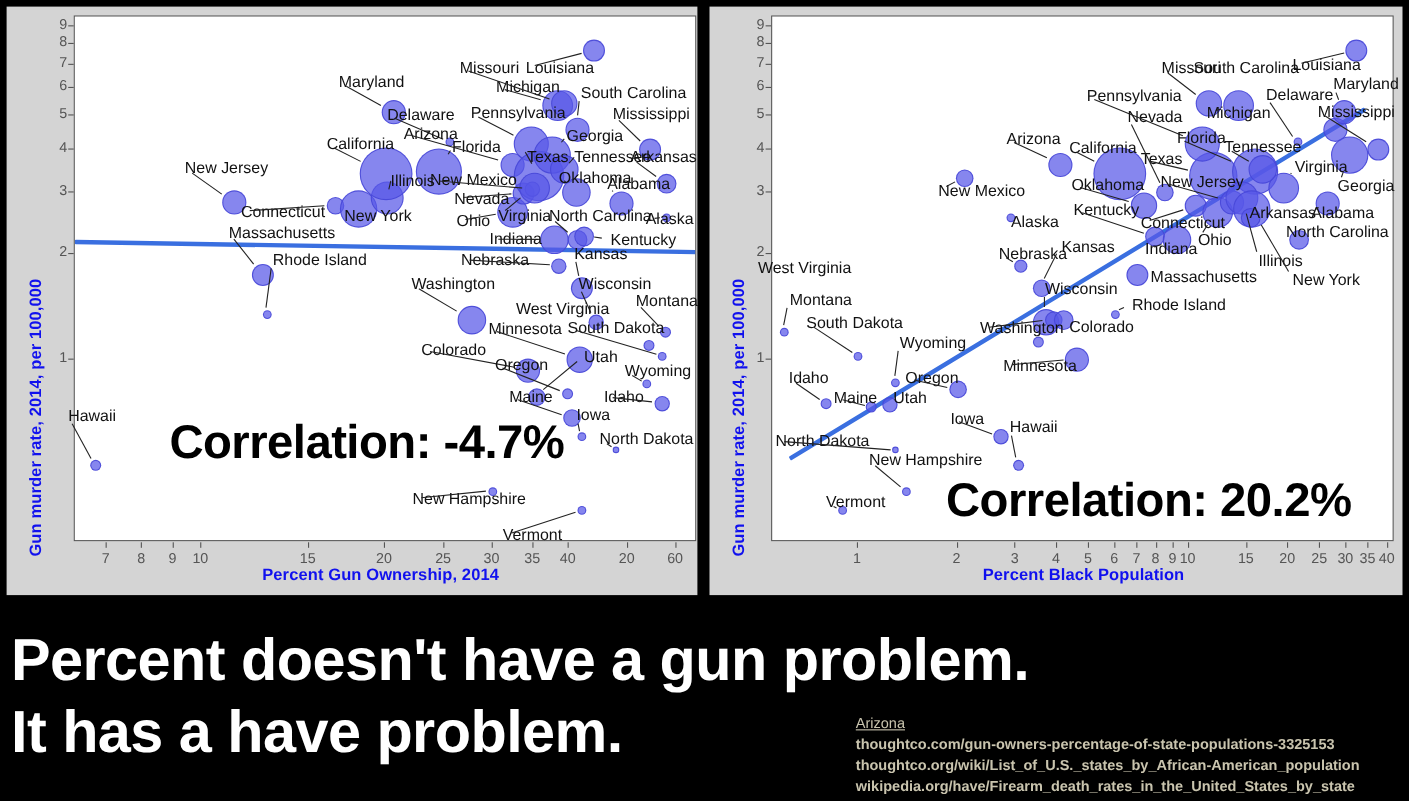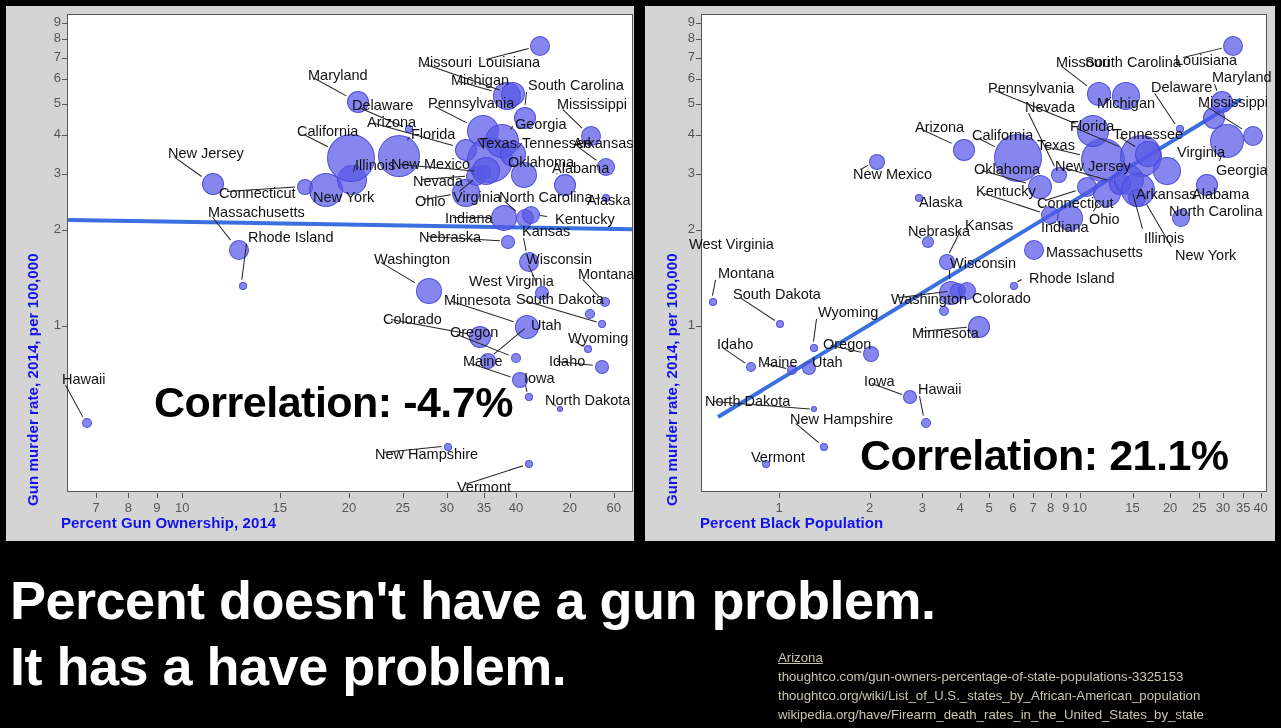--- a/index.html
+++ b/index.html
@@ -7,21 +7,21 @@
   #root{position:relative;width:1281px;height:728px;background:#000;}
 
   .panel{position:absolute;top:6px;height:535px;background:#d4d4d4;}
   #panel-left{left:6px;width:628px;}
   #panel-right{left:645px;width:630px;}
 
   .plotbox{position:absolute;background:#fff;border:1px solid #555;box-sizing:border-box;overflow:hidden;}
 
   .axlabel{position:absolute;color:#1111ee;font-weight:bold;font-size:15px;letter-spacing:.1px;}
   .ylabel{transform-origin:0 0;transform:rotate(-90deg);white-space:nowrap;}
-  .xlabel{white-space:nowrap;text-align:left;}
+  .xlabel{white-space:nowrap;text-align:center;}
 
   .tick{position:absolute;color:#555;font-size:13px;white-space:nowrap;}
   .ytick{text-align:right;}
   .xtick{text-align:center;}
   .tickmark{position:absolute;background:#555;}
 
   .bubble{position:absolute;border-radius:50%;background:rgba(88,88,232,.72);
           border:1px solid rgba(70,70,215,.85);box-sizing:border-box;}
   .slabel{position:absolute;color:#111;font-size:14.5px;white-space:nowrap;line-height:1;}
   .leader{position:absolute;background:#222;height:1px;transform-origin:0 0;}
@@ -30,21 +30,21 @@
   .corr{position:absolute;color:#000;font-weight:bold;font-size:43px;white-space:nowrap;
         font-family:"Liberation Sans",sans-serif;letter-spacing:-.5px;}
 
   #bottom{position:absolute;left:0;top:545px;width:1281px;height:183px;background:#000;}
   .headline{position:absolute;color:#fff;font-weight:bold;white-space:nowrap;
             font-size:54px;font-family:"Liberation Sans",sans-serif;letter-spacing:-.5px;}
   #head1{left:10px;top:24px;}
   #head2{left:10px;top:90px;}
   #sources{position:absolute;left:778px;top:648px;width:500px;color:#c9c4ae;font-size:13.2px;line-height:19px;}
   #sources .s-title{text-decoration:underline;display:block;}
-  #sources .s-line{display:block;white-space:nowrap;}
+  #sources .s-line{display:block;white-space:nowrap;font-weight:bold;}
 </style>
 </head>
 <body>
 
 <div id="root">
 
   <div class="panel" id="panel-left">
     <div class="axlabel ylabel" style="left:18px;top:500px;">Gun murder rate, 2014, per 100,000</div>
     <div class="axlabel xlabel" style="left:55px;top:508px;width:570px;">Percent Gun Ownership, 2014</div>
     <div class="plotbox" id="plot-left" style="left: 61px; top: 8px; width: 566px; height: 478px;">
@@ -438,21 +438,21 @@
       <div class="leader" style="left: 553.769px; top: 182.736px; width: 2.99932px; transform: rotate(147.794deg);"></div>
       <div class="slabel" style="left: 440px; top: 49px;">South Carolina</div>
       <div class="slabel" style="left: 571px; top: 157px;">Georgia</div>
       <div class="leader" style="left: 573.629px; top: 155.444px; width: 4.68681px; transform: rotate(-70.8141deg);"></div>
       <div class="slabel" style="left: 567px; top: 64px;">Maryland</div>
       <div class="leader" style="left: 569.772px; top: 77.5045px; width: 6.90482px; transform: rotate(69.7296deg);"></div>
       <div class="slabel" style="left: 530px; top: 47px;">Louisiana</div>
       <div class="leader" style="left: 537.778px; top: 51.1296px; width: 39.5285px; transform: rotate(-13.5208deg);"></div>
       <div class="slabel" style="left: 553px; top: 89px;">Mississippi</div>
       <div class="leader" style="left: 559.767px; top: 99.2676px; width: 44.2596px; transform: rotate(32.2391deg);"></div>
-      <div class="corr" style="left: 215px; top: 425px;">Correlation: 21.1%</div>
+      <div class="corr" style="left: 215px; top: 425px;">Correlation: 20.2%</div>
     </div>
 
   <div id="bottom">
     <div class="headline" id="head1">Percent doesn't have a gun problem.</div>
     <div class="headline" id="head2">It has a have problem.</div>
   </div>
   <div id="sources">
     <span class="s-title">Arizona</span>
     <span class="s-line">thoughtco.com/gun-owners-percentage-of-state-populations-3325153</span>
     <span class="s-line">thoughtco.org/wiki/List_of_U.S._states_by_African-American_population</span>

